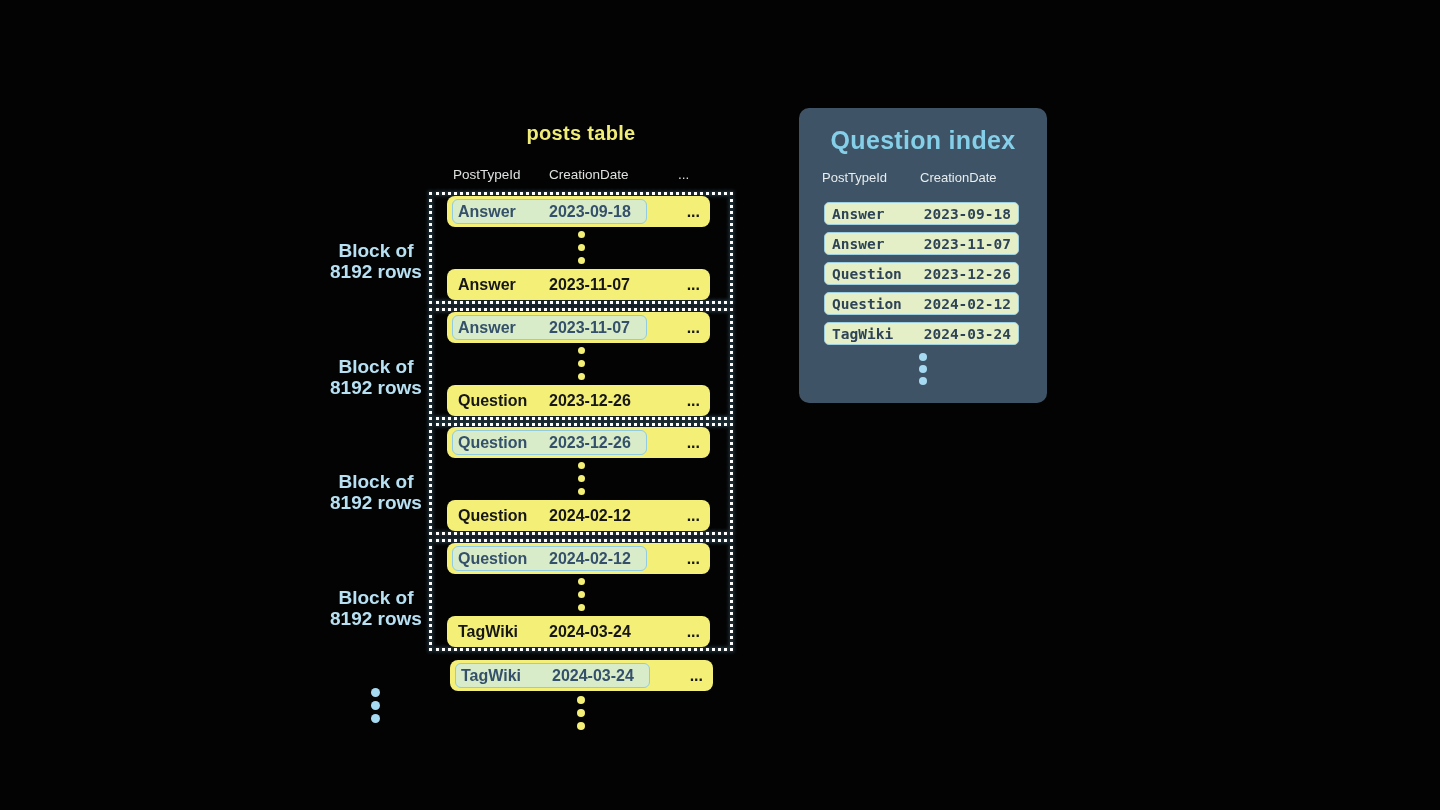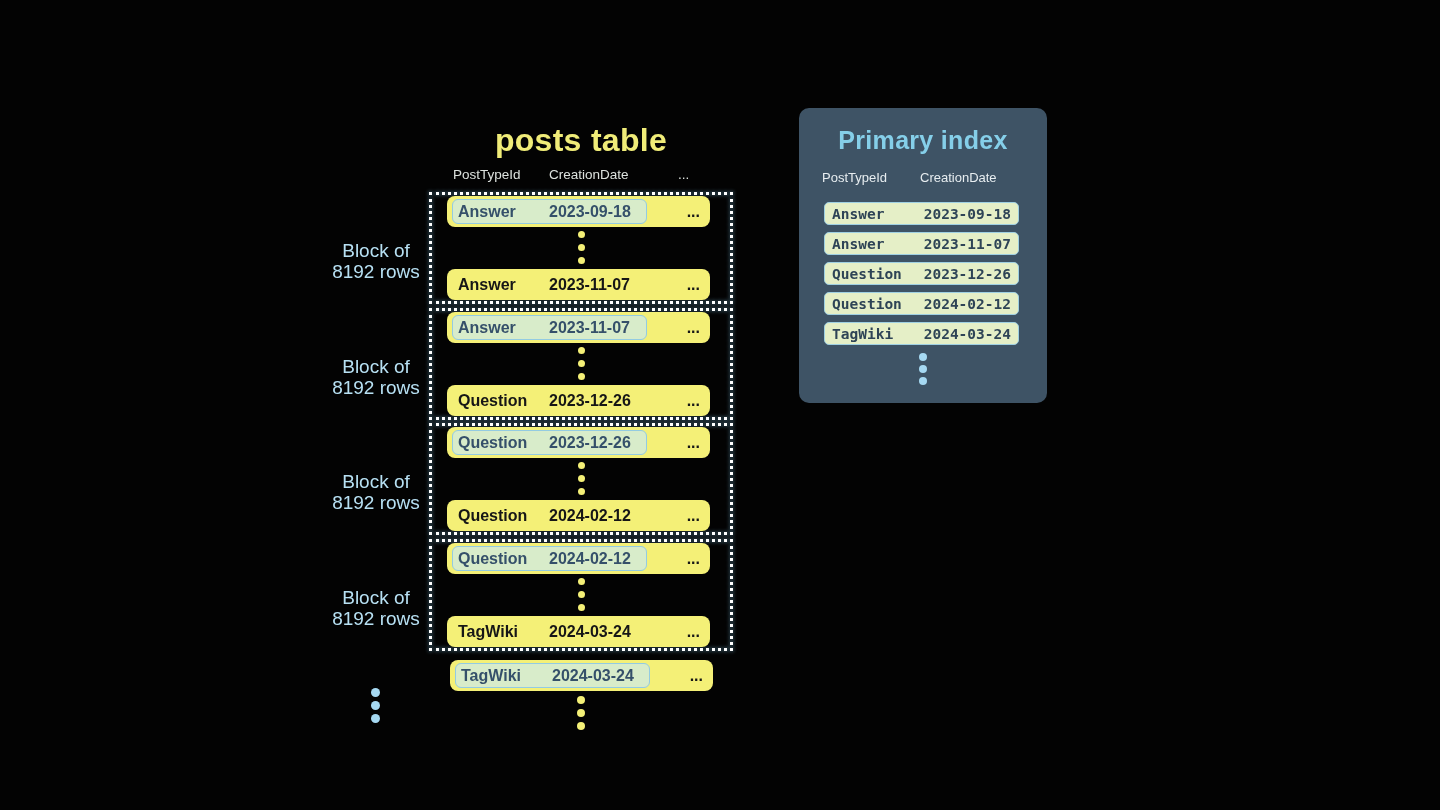--- a/index.html
+++ b/index.html
@@ -5,21 +5,21 @@
   html,body{margin:0;padding:0;background:#030303;}
   .canvas{
     position:relative;width:1440px;height:810px;background:#030303;
     font-family:"Liberation Sans", sans-serif;overflow:hidden;
   }
   .mono{font-family:Liberation Sans, sans-serif;}
 
   
   .pt-title{
     position:absolute;left:429px;top:122px;width:304px;text-align:center;
-    font-size:32px;font-weight:600;color:#f0ec78;letter-spacing:.3px;
+    font-size:20px;font-weight:600;color:#f0ec78;letter-spacing:.3px;
   }
   .pt-header{position:absolute;top:167px;font-size:13.5px;color:#dde2de;}
   .pth-0{left:453px;} .pth-1{left:549px;} .pth-2{left:678px;}
 
   .block{position:absolute;left:429px;width:304px;height:112px;}
   .dotted{
     position:absolute;inset:0;border:3px dotted #ffffff;box-sizing:border-box;
     filter:drop-shadow(0 0 2px rgba(125,195,228,.9));
   }
   .b1{top:192px;} .b2{top:308px;} .b3{top:423px;} .b4{top:539px;}
@@ -38,21 +38,21 @@
   .ct,.cd,.cm{position:absolute;font-size:16px;font-weight:bold;line-height:31px;color:#161616;}
   .ct{left:11px;} .cd{left:102px;} .cm{right:10px;}
   .hlt{color:#35506a;}
 
   .vdots{position:absolute;left:0;right:0;top:39px;display:flex;flex-direction:column;
     align-items:center;gap:6px;}
   .vdots i{width:7px;height:7px;border-radius:50%;background:#f4f077;display:block;}
 
   .blabel{
     position:absolute;left:276px;width:200px;text-align:center;color:#b7e0f3;
-    font-size:19px;line-height:21px;
+    font-size:19px;line-height:21px;font-weight:bold;
   }
   .bl1{top:240px;} .bl2{top:356px;} .bl3{top:471px;} .bl4{top:587px;}
 
   .free-dots{position:absolute;display:flex;flex-direction:column;align-items:center;gap:5px;}
   .free-dots.yellow{left:577px;top:696px;}
   .free-dots.yellow i{width:8px;height:8px;border-radius:50%;background:#f4f077;display:block;}
   .free-dots.blue{left:371px;top:688px;gap:4px;}
   .free-dots.blue i{width:9px;height:9px;border-radius:50%;background:#a6d9f2;display:block;}
 
   
@@ -197,21 +197,21 @@
       <i></i>
       <i></i>
     </div>
   <div class="free-dots blue">
       <i></i>
       <i></i>
       <i></i>
     </div>
 
   <div class="panel">
-    <div class="panel-title">Primary index</div>
+    <div class="panel-title">Question index</div>
     <div class="pi-header pih-0 mono">PostTypeId</div>
     <div class="pi-header pih-1 mono">CreationDate</div>
 
     <div class="pill pi0">
       <span>Answer</span>
       <span>2023-09-18</span>
     </div>
     <div class="pill pi1">
       <span>Answer</span>
       <span>2023-11-07</span>

